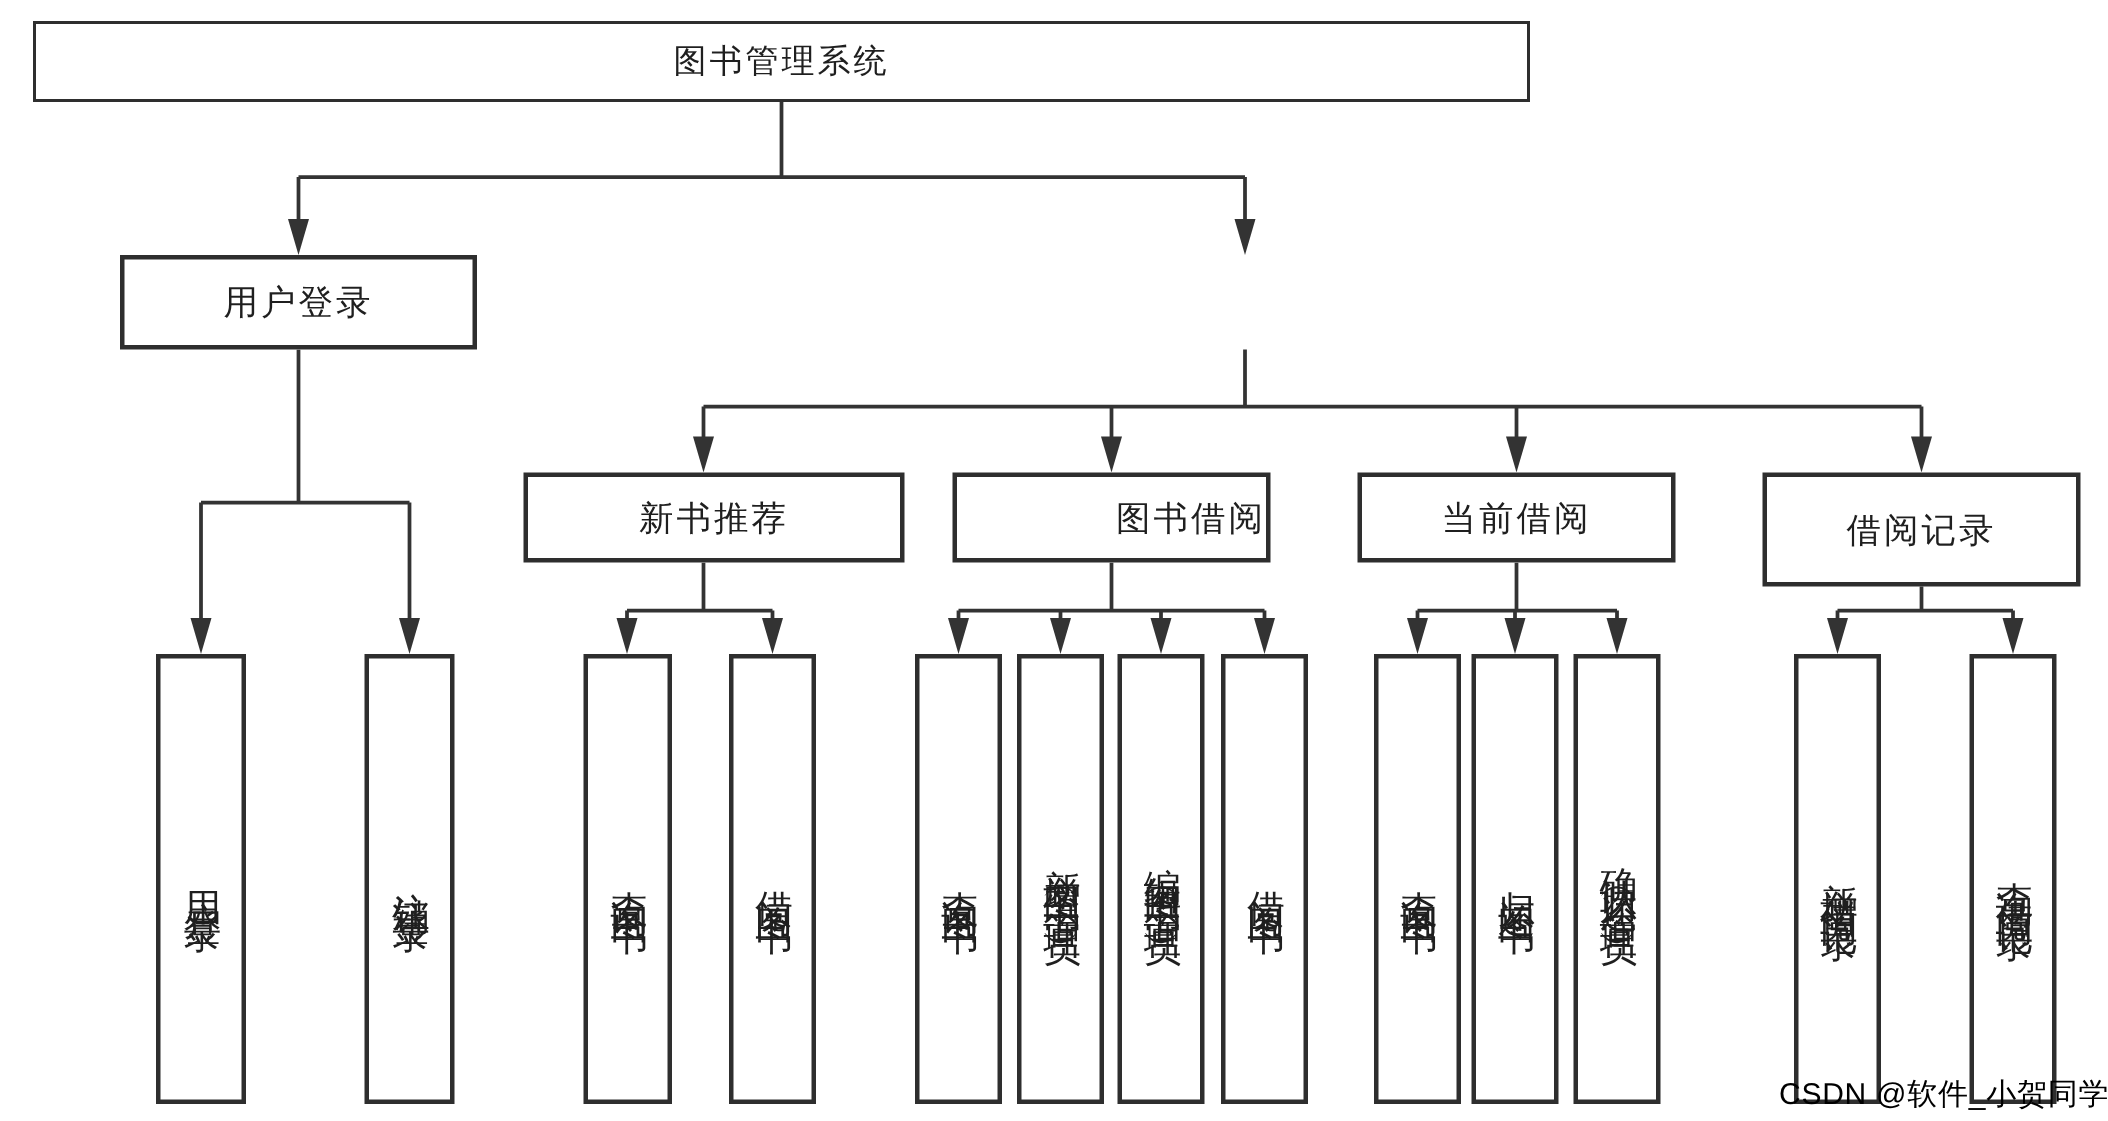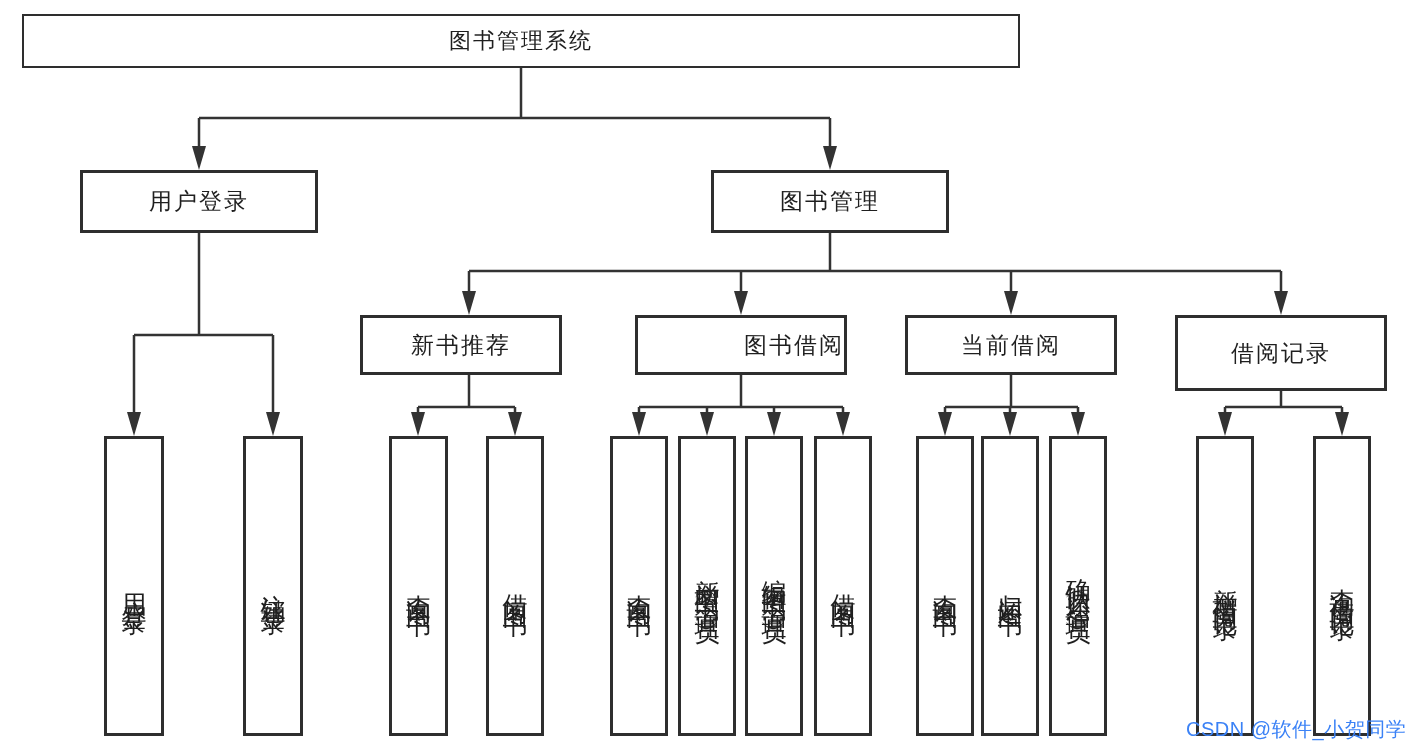--- a/index.html
+++ b/index.html
@@ -17,21 +17,21 @@
     border:3px solid #2e2e2e;
     display:flex;align-items:center;justify-content:center;
     color:#1f1f1f;
     box-sizing:border-box;
     z-index:2;
   }
   .hnode{font-size:23px;letter-spacing:2px;}
   .n-root{left:22px;top:14px;width:998px;height:54px;border-width:2px;font-size:22px;}
   .n-l2a{left:80px;top:170px;width:238px;height:63px;}
   .n-l2b{left:711px;top:170px;width:238px;height:63px;}
-  .n-l3a{left:360px;top:315px;width:202px;height:60px;}
+  .n-l3a{left:349px;top:315px;width:254px;height:60px;}
   .n-l3b{left:635px;top:315px;width:212px;height:60px;justify-content:flex-end;}
   .n-l3c{left:905px;top:315px;width:212px;height:60px;}
   .n-l3d{left:1175px;top:315px;width:212px;height:76px;}
   .vnode{
     top:436px;height:300px;width:58px;
     font-size:25px;
   }
   .vnode .vtext{
     writing-mode:vertical-rl;
     text-orientation:mixed;
@@ -49,21 +49,21 @@
   .g3d{left:814px;}
   .g4a{left:916px;}
   .g4b{left:981px;}
   .g4c{left:1049px;}
   .g5a{left:1196px;}
   .g5b{left:1313px;}
   .watermark{
     position:absolute;
     left:1186px;top:716px;
     font-size:20px;
-    color:#3b82f6;
+    color:#000000;
     letter-spacing:0.5px;
     z-index:5;
     white-space:nowrap;
   }
 </style>
 </head>
 <body>
 
 <div class="canvas">
 
@@ -98,23 +98,20 @@
       <polygon points="1335,412 1349,412 1342,436"></polygon>
     </g>
   </svg>
 
   <div class="node n-root hnode">
     <span>图书管理系统</span>
   </div>
 
   <div class="node n-l2a hnode">
     <span>用户登录</span>
-  </div>
-  <div class="node n-l2b hnode">
-    <span>图书管理</span>
   </div>
 
   <div class="node n-l3a hnode">
     <span>新书推荐</span>
   </div>
   <div class="node n-l3b hnode">
     <span>图书借阅</span>
   </div>
   <div class="node n-l3c hnode">
     <span>当前借阅</span>

